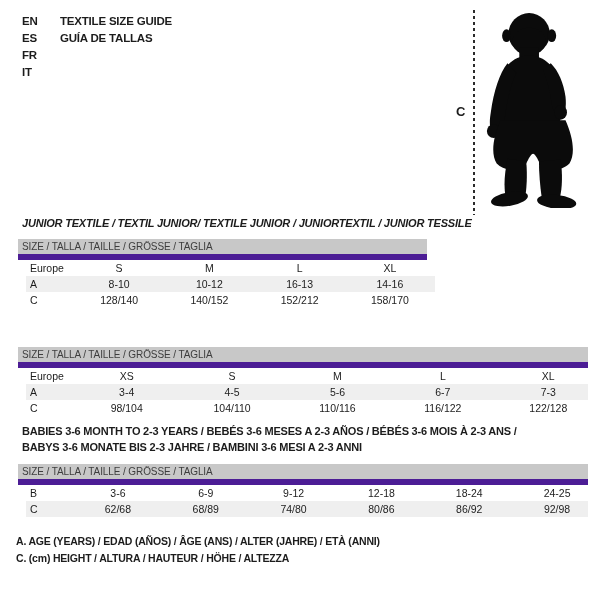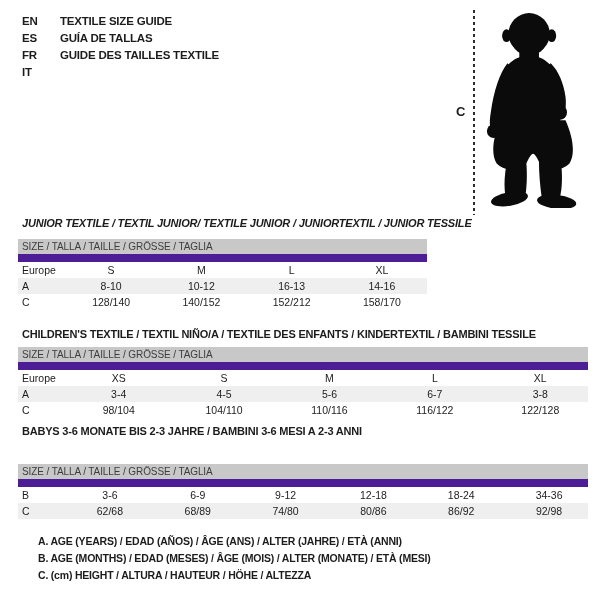--- a/index.html
+++ b/index.html
@@ -33,35 +33,35 @@
   #title-junior   { top:215px;font-style:italic; }
   #title-children { top:326px; }
   #title-babies   { top:423px; }
 
   .tbl { position:absolute; left:18px; }
   #tbl-junior   { top:239px; width:409px; }
   #tbl-children { top:347px; width:575px; }
   #tbl-babies   { top:464px; width:575px; }
 
   .size-bar {
-    height:15px; background:#c8c8c8; border-bottom:8px solid #4c1d95;
+    height:15px; background:#c8c8c8; border-bottom:6px solid #4c1d95;
     font-size:10px; color:#3d3d3d; padding-left:4px;
     display:flex; align-items:center; letter-spacing:-0.1px;
   }
-  table { width:100%; border-collapse:collapse; table-layout:fixed; }
+  table { width:100%; border-collapse:collapse; table-layout:fixed;margin-left:8px; }
   td {
     font-size:10.5px; height:16px; text-align:center;
     padding:0; white-space:nowrap; overflow:hidden;
   }
   td.row-label { text-align:left; padding-left:4px; }
   col.col-label { width:48px; }
   tr.alt { background:#efefef; }
 
   
-  .footnotes { position:absolute; left:38px; top:533px; }
+  .footnotes { position:absolute; left:16px; top:533px; }
   .footnote {
     font-size:10.5px; font-weight:bold; height:17px; line-height:17px;
     letter-spacing:-0.2px; white-space:nowrap;
   }
 </style>
 </head>
 <body>
 
 <div class="page">
 
@@ -69,21 +69,20 @@
     <div class="lang-row">
       <span class="lang-code">EN</span>
       <span class="lang-title">TEXTILE SIZE GUIDE</span>
     </div>
     <div class="lang-row">
       <span class="lang-code">ES</span>
       <span class="lang-title">GUÍA DE TALLAS</span>
     </div>
     <div class="lang-row">
       <span class="lang-code">FR</span>
-      <span class="lang-title">GUIDE DES TAILLES TEXTILE</span>
     </div>
     <div class="lang-row">
       <span class="lang-code">IT</span>
     </div>
   </div>
 
   <div class="fig-line"></div>
   <div class="fig-label">C</div>
   <svg class="baby-svg" width="118" height="202" viewBox="0 0 120 205" fill="#0b0b0b">
 
@@ -140,21 +139,20 @@
           <td class="row-label">C</td>
           <td>128/140</td>
           <td>140/152</td>
           <td>152/212</td>
           <td>158/170</td>
         </tr>
       </tbody>
     </table>
   </div>
 
-  <div class="section-title" id="title-children">CHILDREN'S TEXTILE / TEXTIL NIÑO/A / TEXTILE DES ENFANTS / KINDERTEXTIL / BAMBINI TESSILE</div>
   <div class="tbl" id="tbl-children">
     <div class="size-bar">SIZE / TALLA / TAILLE / GRÖSSE / TAGLIA</div>
     <table>
       <colgroup>
           <col class="col-label">
           <col>
           <col>
           <col>
           <col>
           <col>
@@ -167,35 +165,36 @@
           <td>M</td>
           <td>L</td>
           <td>XL</td>
         </tr>
         <tr class="alt">
           <td class="row-label">A</td>
           <td>3-4</td>
           <td>4-5</td>
           <td>5-6</td>
           <td>6-7</td>
-          <td>3-8</td>
+          <td>7-3</td>
         </tr>
         <tr>
           <td class="row-label">C</td>
           <td>98/104</td>
           <td>104/110</td>
           <td>110/116</td>
           <td>116/122</td>
           <td>122/128</td>
         </tr>
       </tbody>
     </table>
   </div>
 
   <div class="section-title" id="title-babies">
+    <div>BABIES 3-6 MONTH TO 2-3 YEARS / BEBÉS 3-6 MESES A 2-3 AÑOS / BÉBÉS 3-6 MOIS À 2-3 ANS /</div>
     <div>BABYS 3-6 MONATE BIS 2-3 JAHRE / BAMBINI 3-6 MESI A 2-3 ANNI</div>
   </div>
   <div class="tbl" id="tbl-babies">
     <div class="size-bar">SIZE / TALLA / TAILLE / GRÖSSE / TAGLIA</div>
     <table>
       <colgroup>
           <col class="col-label">
           <col>
           <col>
           <col>
@@ -204,34 +203,33 @@
           <col>
         </colgroup>
       <tbody>
         <tr>
           <td class="row-label">B</td>
           <td>3-6</td>
           <td>6-9</td>
           <td>9-12</td>
           <td>12-18</td>
           <td>18-24</td>
-          <td>34-36</td>
+          <td>24-25</td>
         </tr>
         <tr class="alt">
           <td class="row-label">C</td>
           <td>62/68</td>
           <td>68/89</td>
           <td>74/80</td>
           <td>80/86</td>
           <td>86/92</td>
           <td>92/98</td>
         </tr>
       </tbody>
     </table>
   </div>
 
   <div class="footnotes">
     <div class="footnote">A. AGE (YEARS) / EDAD (AÑOS) / ÂGE (ANS) / ALTER (JAHRE) / ETÀ (ANNI)</div>
-    <div class="footnote">B. AGE (MONTHS) / EDAD (MESES) / ÂGE (MOIS) / ALTER (MONATE) / ETÀ (MESI)</div>
     <div class="footnote">C. (cm) HEIGHT / ALTURA / HAUTEUR / HÖHE / ALTEZZA</div>
   </div>
 
 </div>
 
 </body></html>

